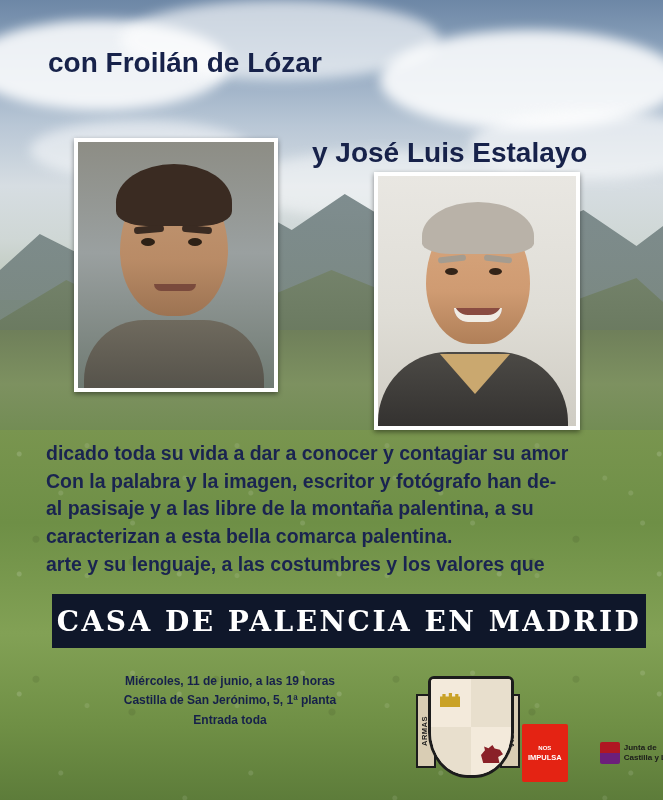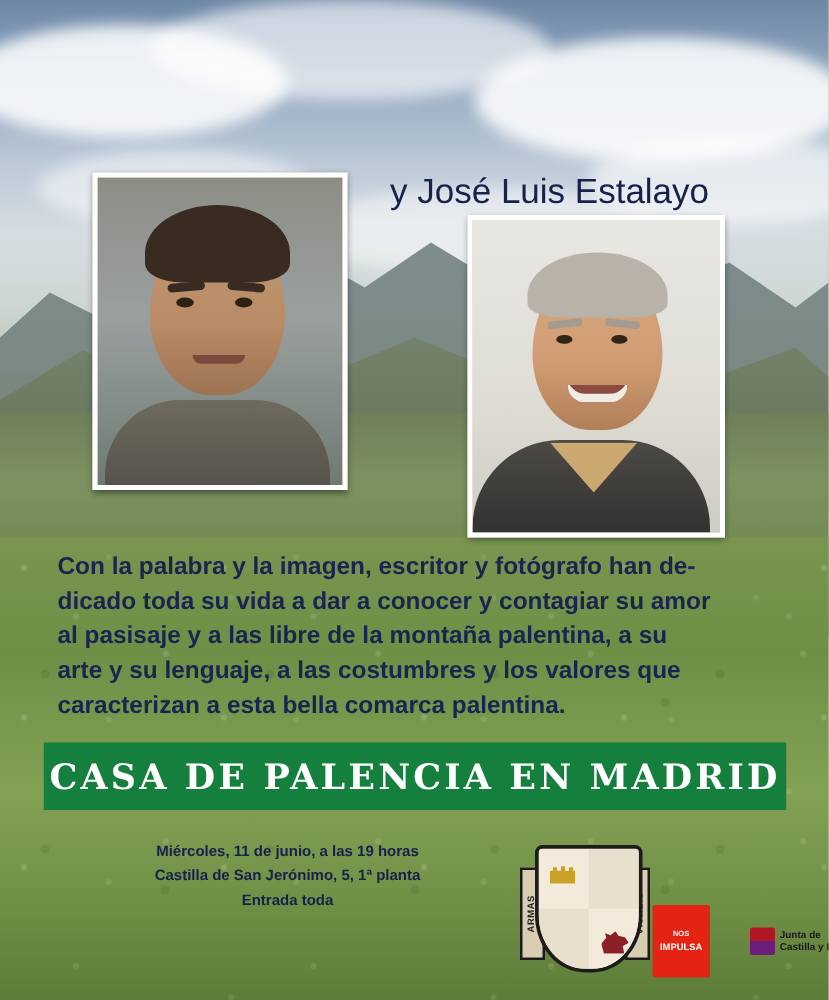--- a/index.html
+++ b/index.html
@@ -98,21 +98,21 @@
     text-shadow: 0 1px 1px rgba(255,255,255,0.35);
   }
   .title-sub1 {
     font-size: 28px;
     font-weight: bold;
     margin: 6px 0 0 4px;
     line-height: 1.1;
   }
   .title-sub2 {
     font-size: 28px;
-    font-weight: normal;
+    font-weight: bold;
     margin: 0;
     line-height: 1.1;
     position: absolute;
     left: 268px;
     top: 96px;
     white-space: nowrap;
   }
 
   
   .photo {
@@ -209,25 +209,25 @@
     color: #1a2450;
     font-size: 19.5px;
     font-weight: bold;
     line-height: 1.42;
   }
   .body-text p { margin: 0; }
 
   
   .band {
     position: absolute;
-    left: 35px;
+    left: 52px;
     top: 594px;
     width: 594px;
     height: 54px;
-    background: #15803d;
+    background: #0f172a;
     display: flex;
     align-items: center;
     justify-content: center;
   }
   .band-text {
     color: #ffffff;
     font-family: "DejaVu Serif", serif;
     font-weight: bold;
     font-size: 28px;
     letter-spacing: 2.5px;
@@ -350,20 +350,21 @@
     <div class="cloud c5"></div>
     <div class="cloud c6"></div>
   </div>
   <div class="mountain-far"></div>
   <div class="mountain-mid"></div>
   <div class="valley"></div>
   <div class="meadow"></div>
   <div class="meadow-tex"></div>
 
   <div class="headline">
+    <div class="title-sub1">con Froilán de Lózar</div>
     <div class="title-sub2">y José Luis Estalayo</div>
   </div>
 
   <div class="photo photo-left">
     <div class="face-bg-1"></div>
     <div class="body1"></div>
     <div class="head head1"></div>
     <div class="hair1"></div>
     <div class="brow1a"></div>
     <div class="brow1b"></div>
@@ -379,25 +380,25 @@
     <div class="head head2"></div>
     <div class="hair2"></div>
     <div class="brow2a"></div>
     <div class="brow2b"></div>
     <div class="eye2a"></div>
     <div class="eye2b"></div>
     <div class="mouth2"></div>
   </div>
 
   <div class="body-text">
+    <p>dicado toda su vida a dar a conocer y contagiar su amor</p>
     <p>Con la palabra y la imagen, escritor y fotógrafo han de-</p>
-    <p>dicado toda su vida a dar a conocer y contagiar su amor</p>
     <p>al pasisaje y a las libre de la montaña palentina, a su</p>
+    <p>caracterizan a esta bella comarca palentina.</p>
     <p>arte y su lenguaje, a las costumbres y los valores que</p>
-    <p>caracterizan a esta bella comarca palentina.</p>
   </div>
 
   <div class="band">
     <span class="band-text">CASA DE PALENCIA EN MADRID</span>
   </div>
 
   <div class="footer">
     <div>Miércoles, 11 de junio, a las 19 horas</div>
     <div>Castilla de San Jerónimo, 5, 1ª planta</div>
     <div>Entrada toda</div>

